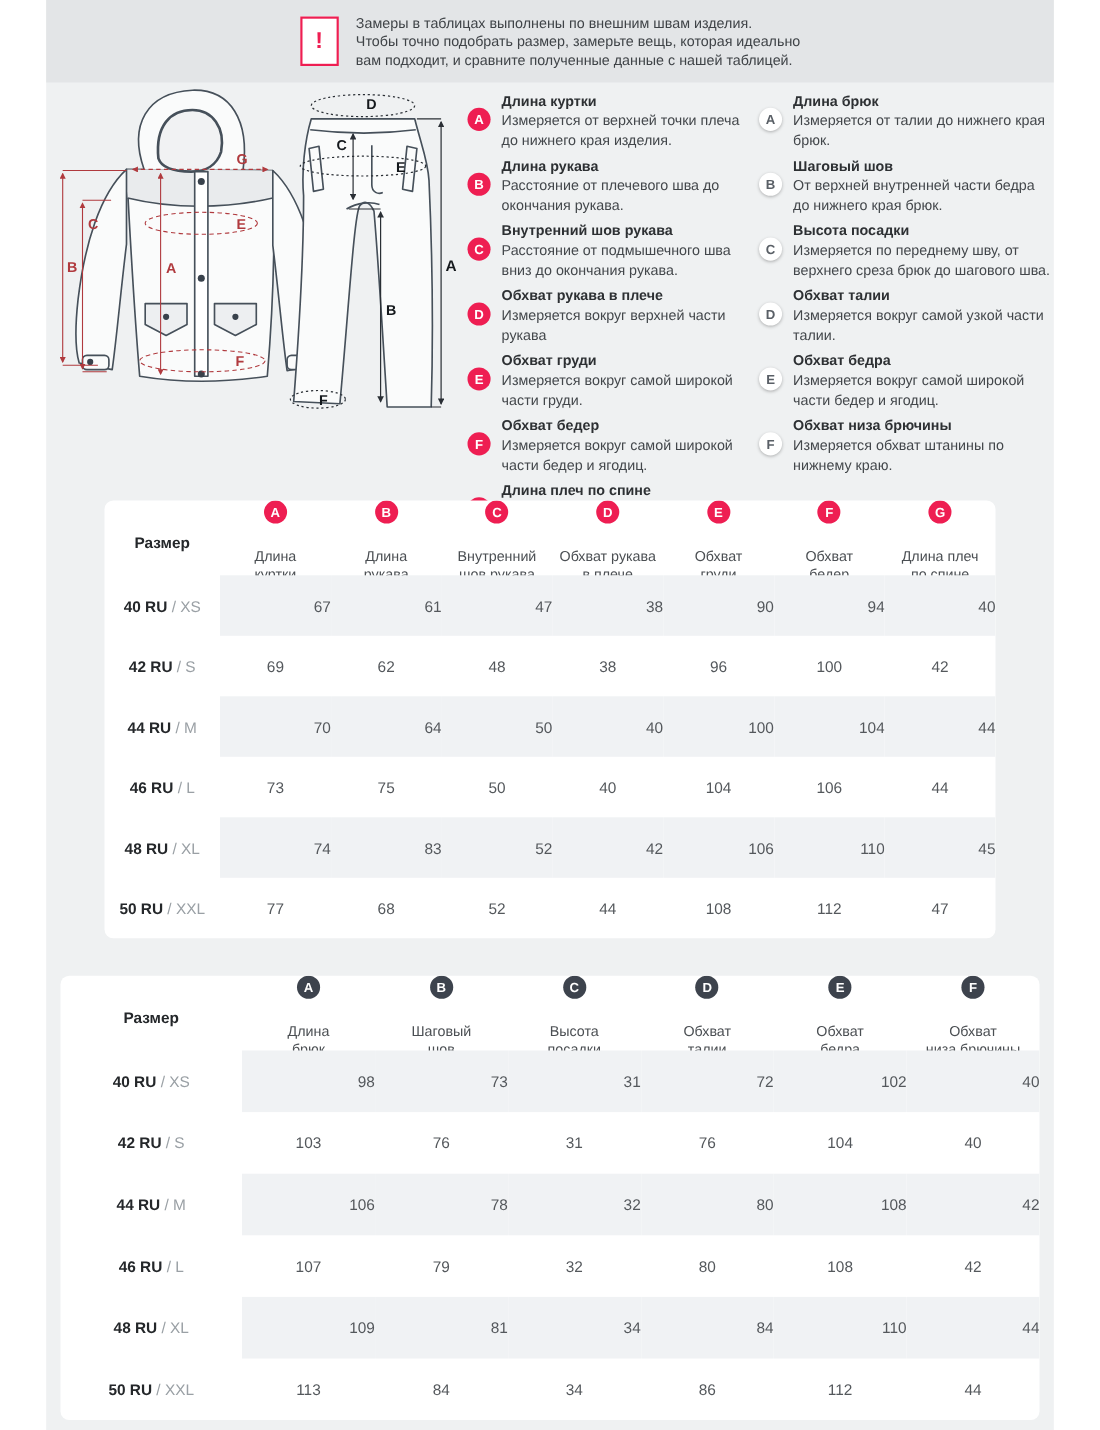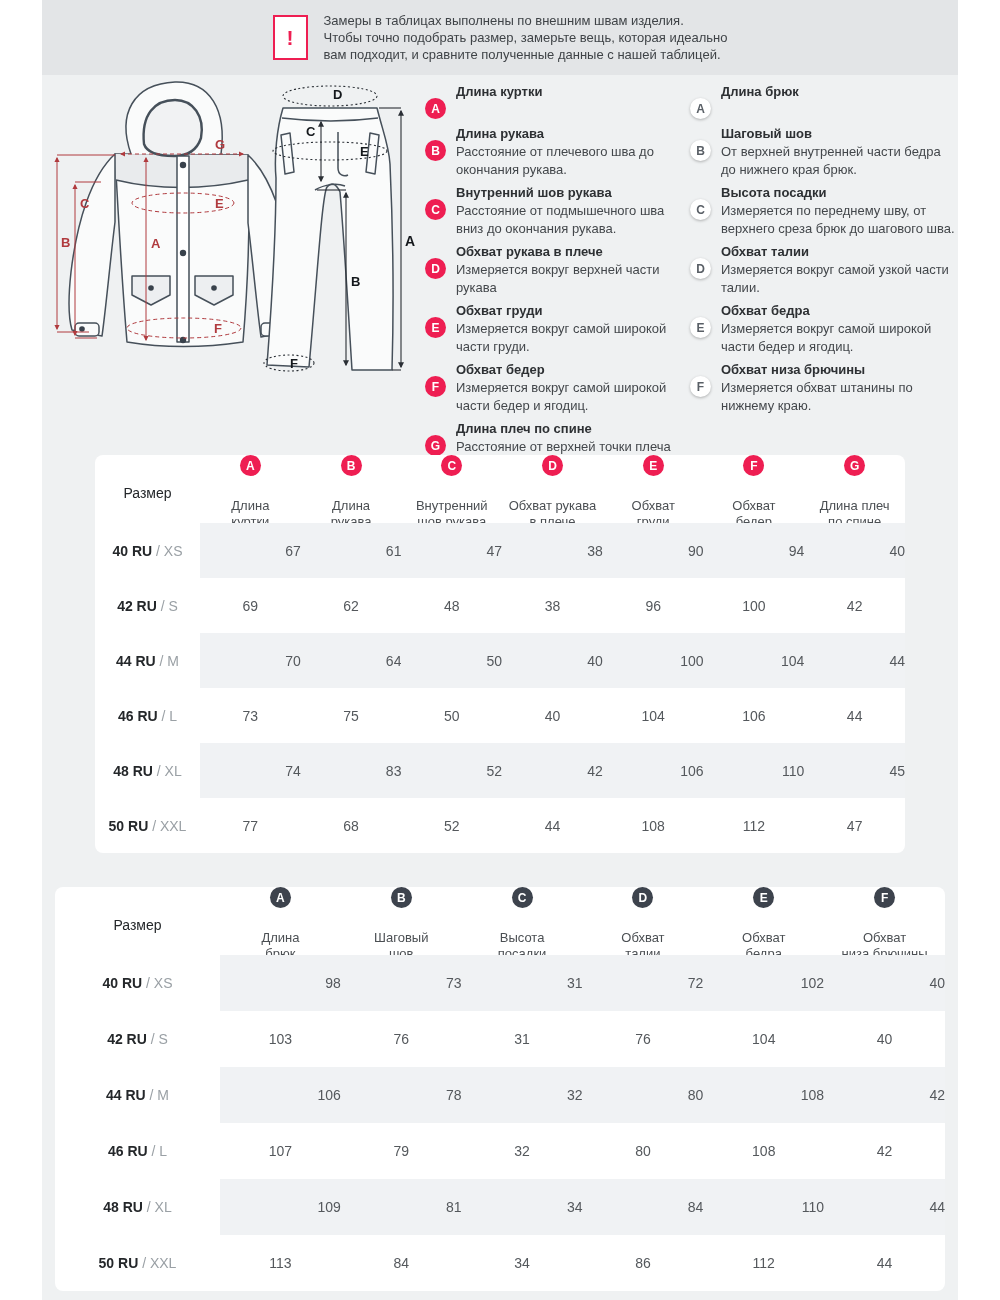--- a/index.html
+++ b/index.html
@@ -40,21 +40,21 @@
   .card-pants{left:13px;top:887px;width:890px;height:404px;}
   .tr{display:grid;align-items:center;}
   .t1 .tr{grid-template-columns:105px repeat(7,1fr);}
   .t2 .tr{grid-template-columns:165px repeat(6,1fr);}
   .thead{height:68px;}
   .t1 .trow{height:55px;}
   .t2 .trow{height:56px;}
   .th,.td{text-align:center;height:100%;display:flex;flex-direction:column;
           align-items:center;justify-content:center;}
   .col-label{font-size:13px;line-height:16px;color:#4b4f53;white-space:pre-line;margin-top:22px;}
-  .size-header{font-size:14px;font-weight:normal;color:#24272a;}
+  .size-header{font-size:14px;font-weight:bold;color:#24272a;}
   .size-cell{font-size:14px;color:#9aa0a5;}
   .size-cell b{color:#24272a;}
   .val{font-size:14px;color:#54585c;}
   .trow.striped .td:not(.size-col){background:#f0f2f4;align-items:flex-end;}
 
   
   .garment{fill:#fafbfb;stroke:#46505a;stroke-width:1.5;stroke-linejoin:round;}
   .gline{fill:none;stroke:#46505a;stroke-width:1.5;}
   .shade{fill:#e9ebed;stroke:none;}
   .pocket{fill:#edeff1;stroke:#46505a;stroke-width:1.5;stroke-linejoin:round;}
@@ -161,20 +161,21 @@
         <text class="blkt" x="306" y="206">B</text>
         <text class="blkt" x="245" y="288">F</text>
       </g>
     </svg>
 
     <div class="legend legend-jacket" id="legend-jacket">
         <div class="legend-item">
           <span class="badge red">A</span>
           <div class="legend-text">
             <div class="legend-title">Длина куртки</div>
+            <div class="legend-desc">Измеряется от верхней точки плеча до нижнего края изделия.</div>
           </div>
         </div>
         <div class="legend-item">
           <span class="badge red">B</span>
           <div class="legend-text">
             <div class="legend-title">Длина рукава</div>
             <div class="legend-desc">Расстояние от плечевого шва до окончания рукава.</div>
           </div>
         </div>
         <div class="legend-item">
@@ -211,20 +212,21 @@
             <div class="legend-title">Длина плеч по спине</div>
             <div class="legend-desc">Расстояние от верхней точки плеча до основания шеи.</div>
           </div>
         </div>
       </div>
     <div class="legend legend-pants" id="legend-pants">
         <div class="legend-item">
           <span class="badge light">A</span>
           <div class="legend-text">
             <div class="legend-title">Длина брюк</div>
+            <div class="legend-desc">Измеряется от талии до нижнего края брюк.</div>
           </div>
         </div>
         <div class="legend-item">
           <span class="badge light">B</span>
           <div class="legend-text">
             <div class="legend-title">Шаговый шов</div>
             <div class="legend-desc">От верхней внутренней части бедра до нижнего края брюк.</div>
           </div>
         </div>
         <div class="legend-item">

